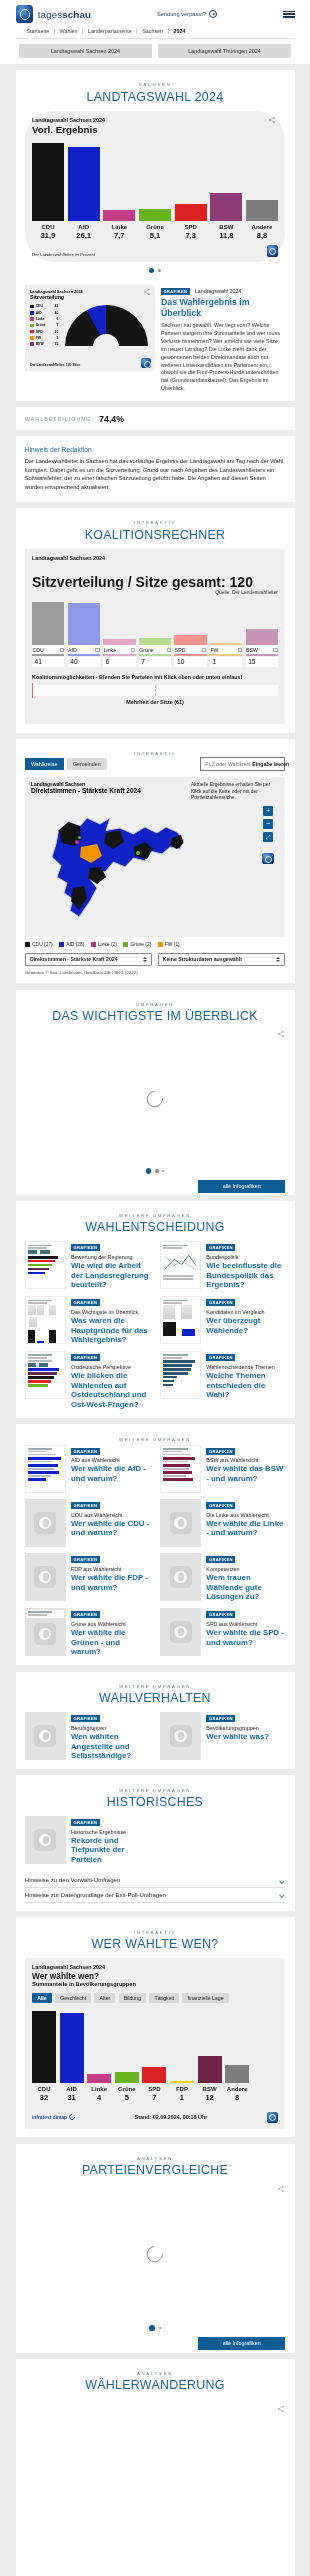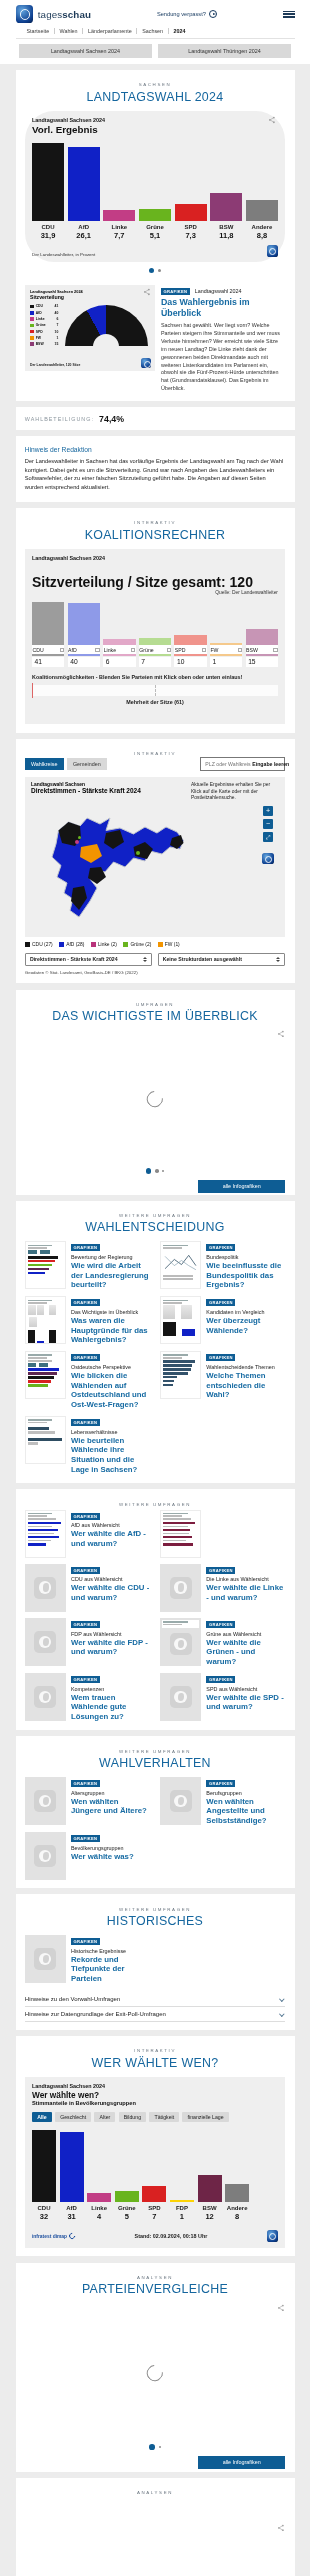--- a/index.html
+++ b/index.html
@@ -610,35 +610,20 @@
           <div class="hbar" style="width:13.4px;background:#33526b;"></div>
           <div class="hbar" style="width:10.3px;background:#33526b;"></div>
           <div class="hbar" style="width:9.3px;background:#33526b;"></div>
         </div>
         <div>
           <span class="tz-badge">GRAFIKEN</span>
           <div class="tz-kick">Wahlentscheidende Themen</div>
           <div class="tz-head">Welche Themen entschieden die Wahl?</div>
         </div>
       </div>
-      <div class="titem">
-        <div class="mthumb">
-          <div class="tl"></div>
-            <div class="tl2"></div>
-          <div class="hbar" style="width:20.7px;background:#2e4d62;margin-top:4.1px;"></div>
-          <div class="hbar" style="width:27px;background:#bfbfbf;"></div>
-          <div class="hbar" style="width:34px;background:#2e4d62;margin-top:4.1px;"></div>
-          <div class="hbar" style="width:10.3px;background:#bfbfbf;"></div>
-        </div>
-        <div>
-          <span class="tz-badge">GRAFIKEN</span>
-          <div class="tz-kick">Lebensverhältnisse</div>
-          <div class="tz-head">Wie beurteilen Wählende ihre Situation und die Lage in Sachsen?</div>
-        </div>
-      </div>
     </div>
   </div>
 
   <div class="sec">
     <div class="kick">WEITERE UMFRAGEN</div>
     <div class="tgrid">
       <div class="titem">
         <div class="mthumb">
           <div class="tl"></div>
             <div class="tl2"></div>
@@ -663,20 +648,25 @@
             <div class="tl2"></div>
           <div class="tl2" style="width:80%;"></div>
             <div class="hbar" style="width:32px;background:#7c1d3f;"></div>
           <div class="tl2" style="width:70%;"></div>
             <div class="hbar" style="width:27px;background:#7c1d3f;"></div>
           <div class="tl2" style="width:75%;"></div>
             <div class="hbar" style="width:29px;background:#7c1d3f;"></div>
           <div class="tl2" style="width:65%;"></div>
             <div class="hbar" style="width:30px;background:#7c1d3f;"></div>
         </div>
+        <div>
+          <span class="tz-badge">GRAFIKEN</span>
+          <div class="tz-kick">BSW aus Wählersicht</div>
+          <div class="tz-head">Wer wählte das BSW - und warum?</div>
+        </div>
       </div>
       <div class="titem">
         <div class="mthumb ph">
             <div class="globe"></div>
           </div>
         <div>
           <span class="tz-badge">GRAFIKEN</span>
           <div class="tz-kick">CDU aus Wählersicht</div>
           <div class="tz-head">Wer wählte die CDU - und warum?</div>
         </div>
@@ -692,20 +682,30 @@
         </div>
       </div>
       <div class="titem">
         <div class="mthumb ph">
             <div class="globe"></div>
           </div>
         <div>
           <span class="tz-badge">GRAFIKEN</span>
           <div class="tz-kick">FDP aus Wählersicht</div>
           <div class="tz-head">Wer wählte die FDP - und warum?</div>
+        </div>
+      </div>
+      <div class="titem">
+        <div class="mthumb ph">
+            <div class="globe"></div>
+          </div>
+        <div>
+          <span class="tz-badge">GRAFIKEN</span>
+          <div class="tz-kick">Kompetenzen</div>
+          <div class="tz-head">Wem trauen Wählende gute Lösungen zu?</div>
         </div>
       </div>
       <div class="titem">
         <div class="mthumb ph" style="flex-direction:column;justify-content:flex-start;padding-top:2.1px;">
           <div style="width:100%;background:#fff;padding:1px;">
               <div class="tl"></div>
               <div class="tl2"></div>
             </div>
           <div class="globe" style="margin-top:5.2px;"></div>
         </div>
@@ -714,51 +714,31 @@
           <div class="tz-kick">Grüne aus Wählersicht</div>
           <div class="tz-head">Wer wählte die Grünen - und warum?</div>
         </div>
       </div>
       <div class="titem">
         <div class="mthumb ph">
             <div class="globe"></div>
           </div>
         <div>
           <span class="tz-badge">GRAFIKEN</span>
-          <div class="tz-kick">Kompetenzen</div>
-          <div class="tz-head">Wem trauen Wählende gute Lösungen zu?</div>
-        </div>
-      </div>
-      <div class="titem">
-        <div class="mthumb ph">
-            <div class="globe"></div>
-          </div>
-        <div>
-          <span class="tz-badge">GRAFIKEN</span>
           <div class="tz-kick">SPD aus Wählersicht</div>
           <div class="tz-head">Wer wählte die SPD - und warum?</div>
         </div>
       </div>
     </div>
   </div>
 
   <div class="sec">
     <div class="kick">WEITERE UMFRAGEN</div>
     <div class="bigtitle">WAHLVERHALTEN</div>
     <div class="tgrid">
-      <div class="titem">
-        <div class="mthumb ph">
-            <div class="globe"></div>
-          </div>
-        <div>
-          <span class="tz-badge">GRAFIKEN</span>
-          <div class="tz-kick">Altersgruppen</div>
-          <div class="tz-head">Wen wählten Jüngere und Ältere?</div>
-        </div>
-      </div>
       <div class="titem">
         <div class="mthumb ph">
             <div class="globe"></div>
           </div>
         <div>
           <span class="tz-badge">GRAFIKEN</span>
           <div class="tz-kick">Berufsgruppen</div>
           <div class="tz-head">Wen wählten Angestellte und Selbstständige?</div>
         </div>
       </div>
@@ -886,20 +866,21 @@
       <span class="dot b" style="width:5.7px;height:5.7px;"></span>
       <span class="dot" style="width:2.1px;height:2.1px;"></span>
     </div>
     <div class="btnrow">
         <div class="bluebtn">alle Infografiken</div>
       </div>
   </div>
 
   <div class="sec spinzone" style="height:254px;">
     <div class="kick">ANALYSEN</div>
+    <div class="bigtitle">WÄHLERWANDERUNG</div>
     <svg class="share" style="top:46px;" viewBox="0 0 24 24">
         <g fill="#777">
           <circle cx="18" cy="5" r="3"></circle>
           <circle cx="6" cy="12" r="3"></circle>
           <circle cx="18" cy="19" r="3"></circle>
         </g>
         <path d="M8 11l8-5M8 13l8 5" stroke="#777" stroke-width="2" fill="none"></path>
       </svg>
     <div style="height:66px;"></div>
 

